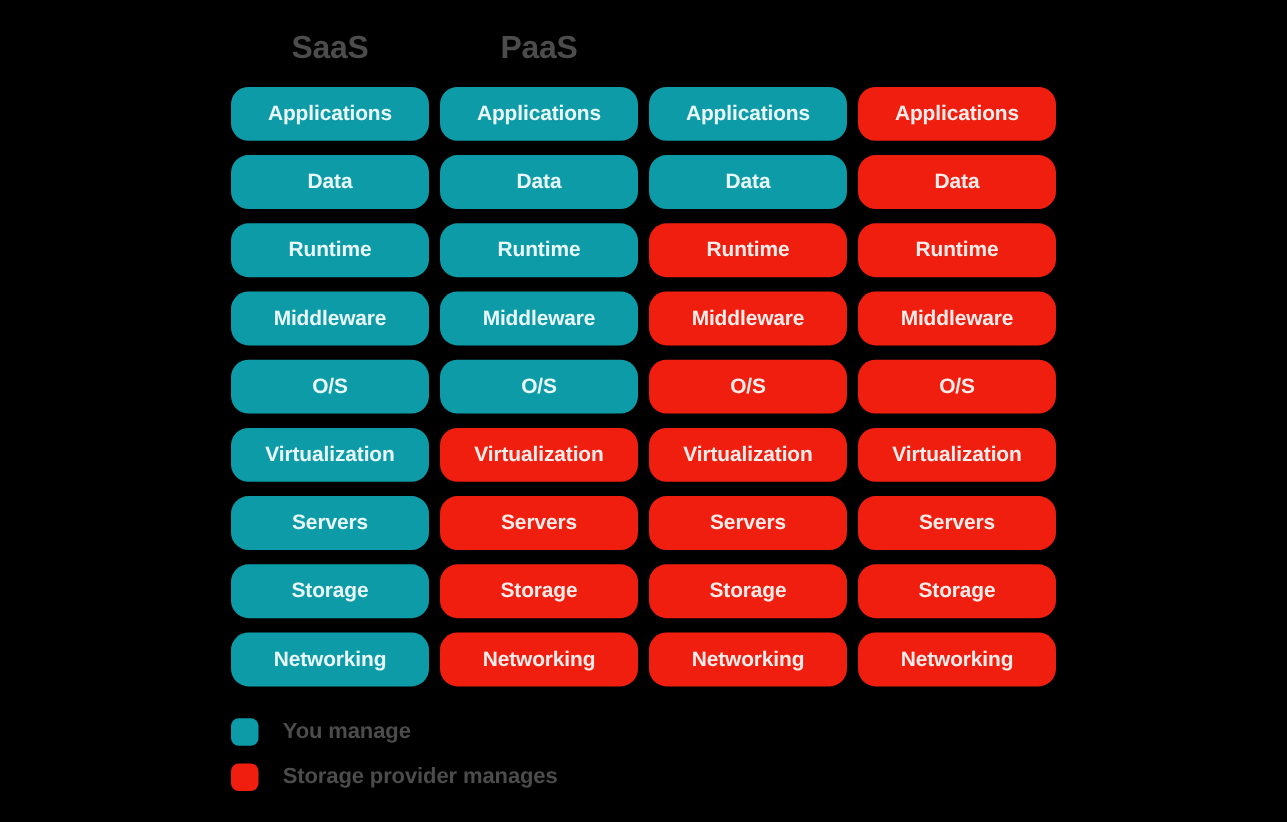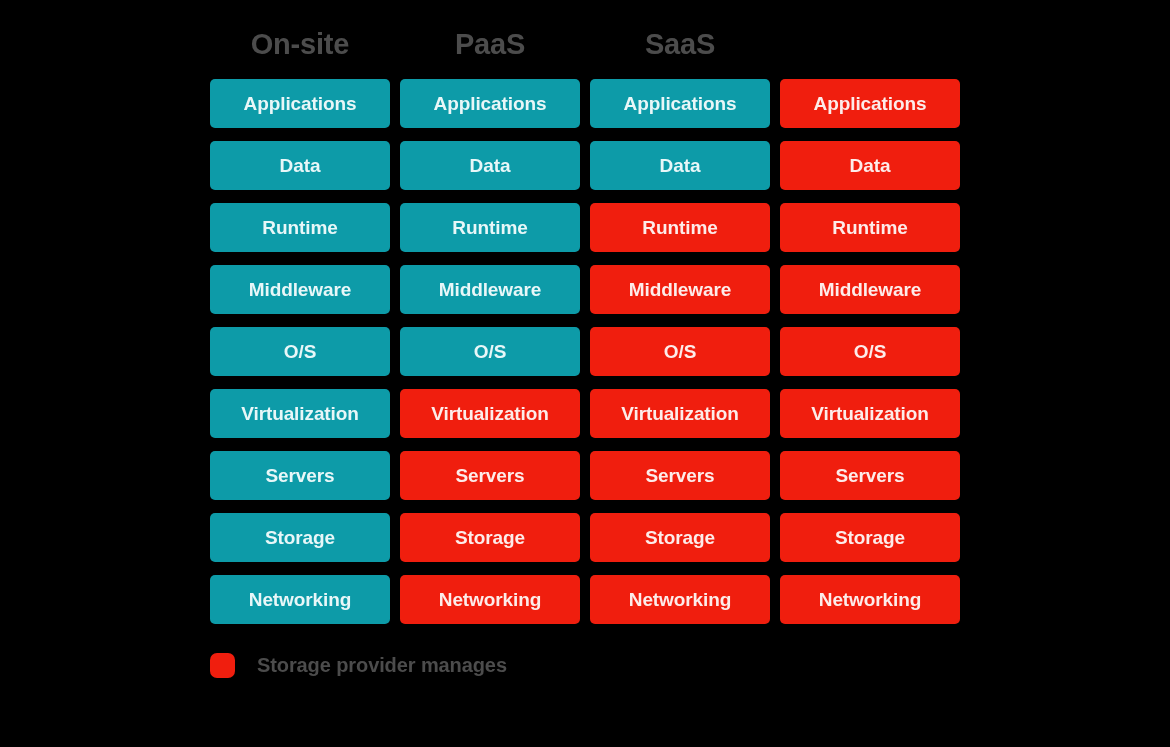--- a/index.html
+++ b/index.html
@@ -54,21 +54,21 @@
     gap: 13px;
   }
   .matrix-row {
     display: flex;
     gap: 10px;
     height: 49px;
   }
   .cell {
     width: 180px;
     height: 49px;
-    border-radius: 5px;
+    border-radius: 16px;
     display: flex;
     align-items: center;
     justify-content: center;
     font-size: 19px;
     font-weight: bold;
     letter-spacing: -0.1px;
     white-space: nowrap;
     box-sizing: border-box;
   }
   .cell.you {
@@ -110,23 +110,22 @@
     letter-spacing: -0.1px;
     white-space: nowrap;
   }
 </style>
 </head>
 <body>
 
 <div id="diagram">
 
   <div class="header-row">
-      <div class="col-header">On-site</div>
+      <div class="col-header">SaaS</div>
       <div class="col-header">PaaS</div>
-      <div class="col-header">SaaS</div>
     </div>
 
   <div class="matrix">
       <div class="matrix-row">
         <div class="cell you">Applications</div>
         <div class="cell you">Applications</div>
         <div class="cell you">Applications</div>
         <div class="cell provider">Applications</div>
       </div>
       <div class="matrix-row">
@@ -174,18 +173,22 @@
       <div class="matrix-row">
         <div class="cell you">Networking</div>
         <div class="cell provider">Networking</div>
         <div class="cell provider">Networking</div>
         <div class="cell provider">Networking</div>
       </div>
     </div>
 
   <div class="legend">
       <div class="legend-item">
+        <span class="legend-swatch you"></span>
+        <span class="legend-label">You manage</span>
+      </div>
+      <div class="legend-item">
         <span class="legend-swatch provider"></span>
         <span class="legend-label">Storage provider manages</span>
       </div>
     </div>
 
 </div>
 
 </body></html>

